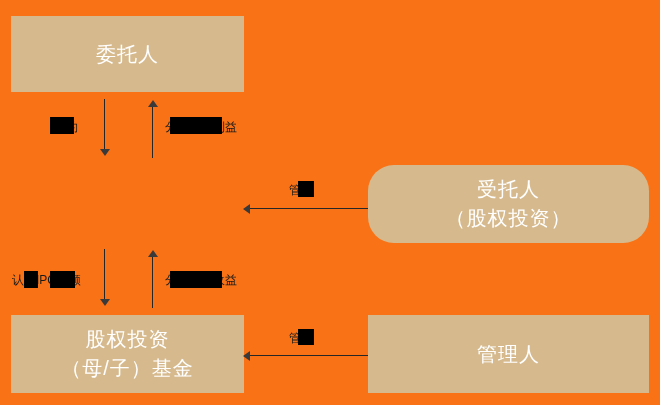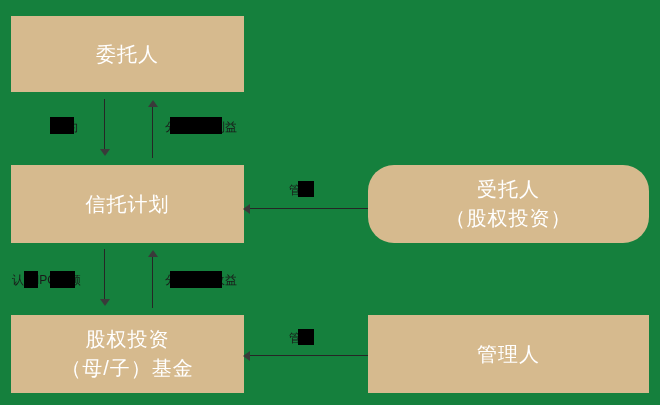--- a/index.html
+++ b/index.html
@@ -4,21 +4,21 @@
 <style>
   html, body {
     margin: 0;
     padding: 0;
     background: #ffffff;
   }
   #canvas {
     position: relative;
     width: 660px;
     height: 405px;
-    background: #15803d;
+    background: #f97316;
     font-family: "Liberation Sans", "DejaVu Sans", sans-serif;
     overflow: hidden;
   }
 
   
   .node {
     position: absolute;
     background: #d6ba8e;
     color: #ffffff;
     display: flex;
@@ -96,23 +96,20 @@
 
   <div class="vline" style="left:152px; top:107px; height:51px;"></div>
   <div class="arrow-up" style="left:148px; top:100px;"></div>
 
   <div class="edge-label" style="left:54px; top:119px;">签约</div>
   <div class="redaction" style="left:50px; top:117px; width:24px; height:17px;"></div>
 
   <div class="edge-label" style="left:165px; top:119px;">分配信托利益</div>
   <div class="redaction" style="left:170px; top:117px; width:52px; height:17px;"></div>
 
-  <div class="node" style="left:11px; top:165px; width:233px; height:78px;">
-    <span>信托计划</span>
-  </div>
 
   <div class="node" style="left:368px; top:165px; width:281px; height:78px;border-radius:26px;">
     <span>受托人</span>
     <span class="line2">（股权投资）</span>
   </div>
 
   <div class="hline" style="left:249px; top:208px; width:119px;"></div>
   <div class="arrow-left" style="left:243px; top:204px;"></div>
   <div class="edge-label" style="left:289px; top:182px;">管理</div>
   <div class="redaction" style="left:298px; top:181px; width:16px; height:16px;"></div>

